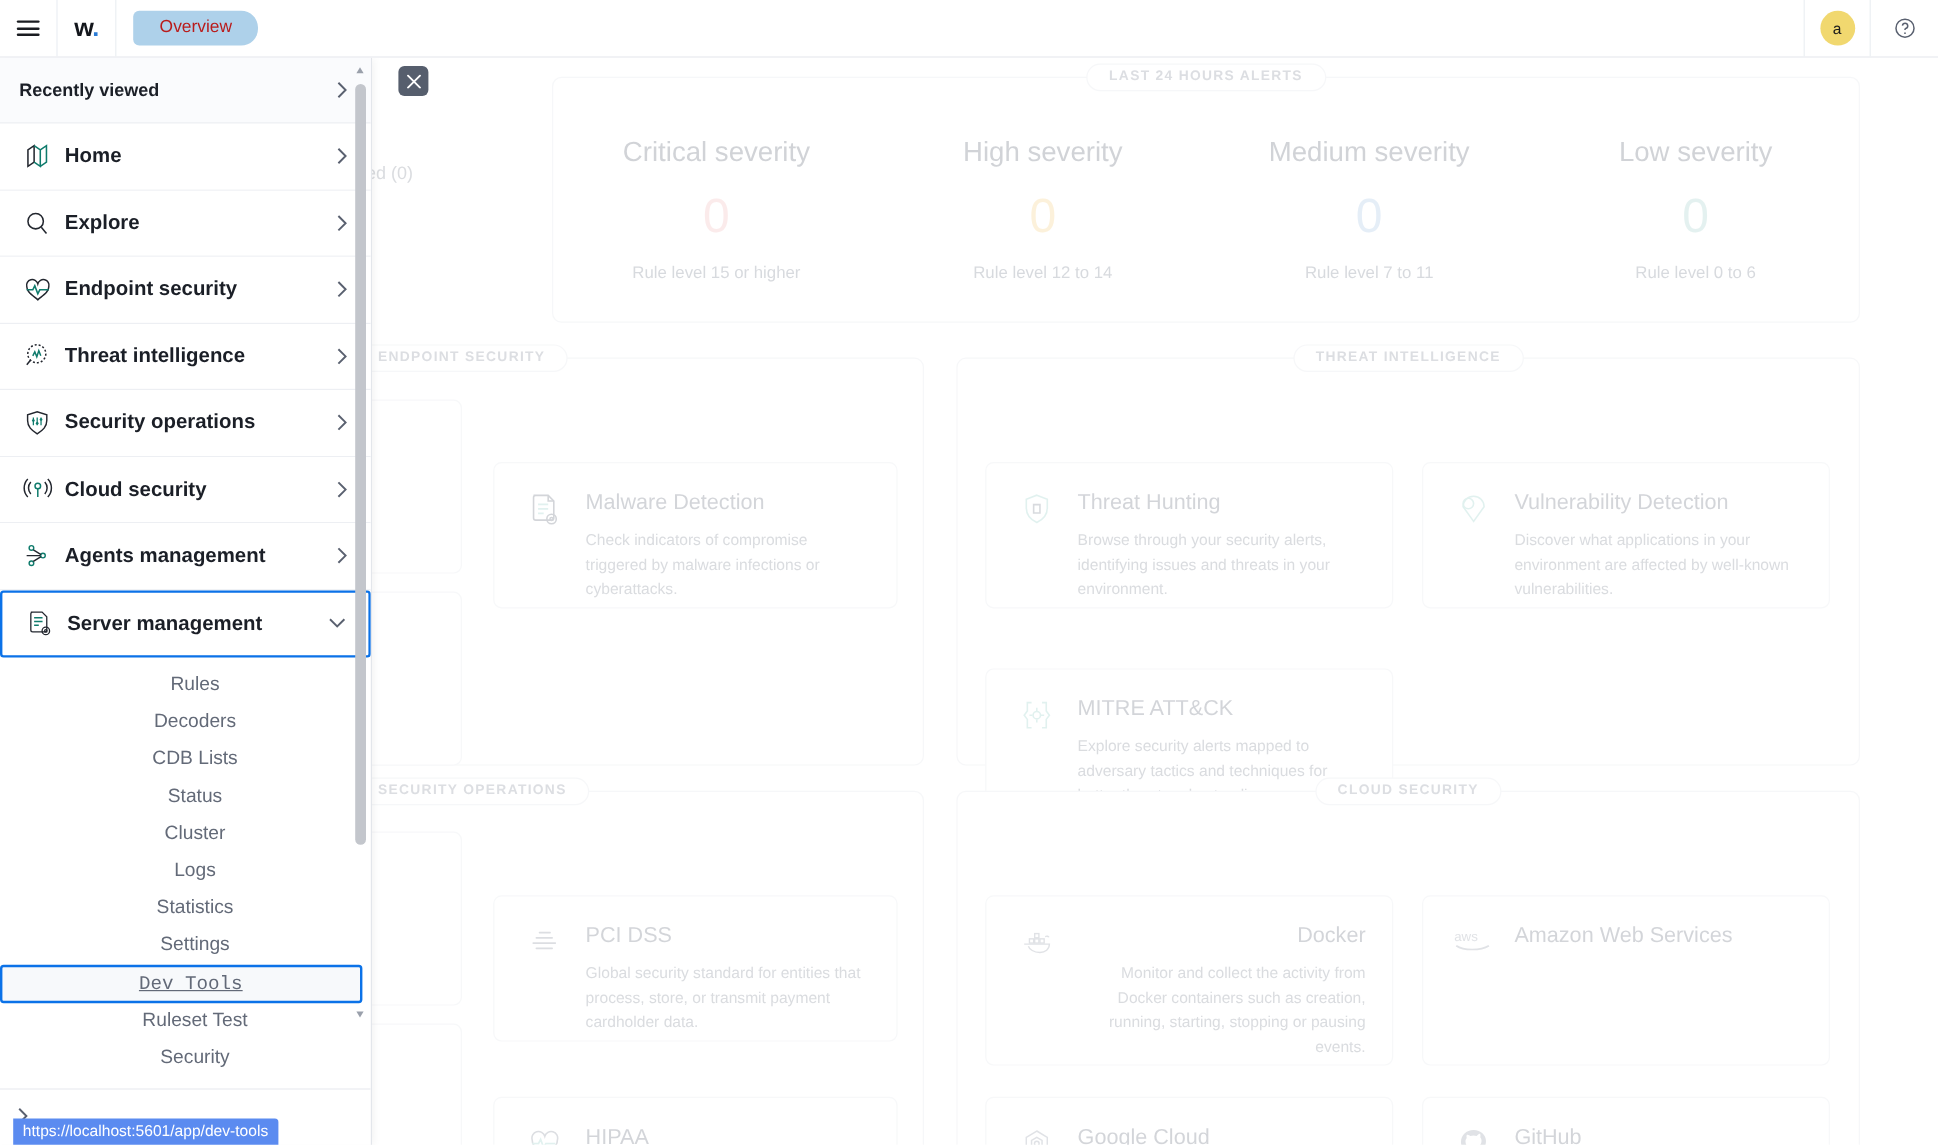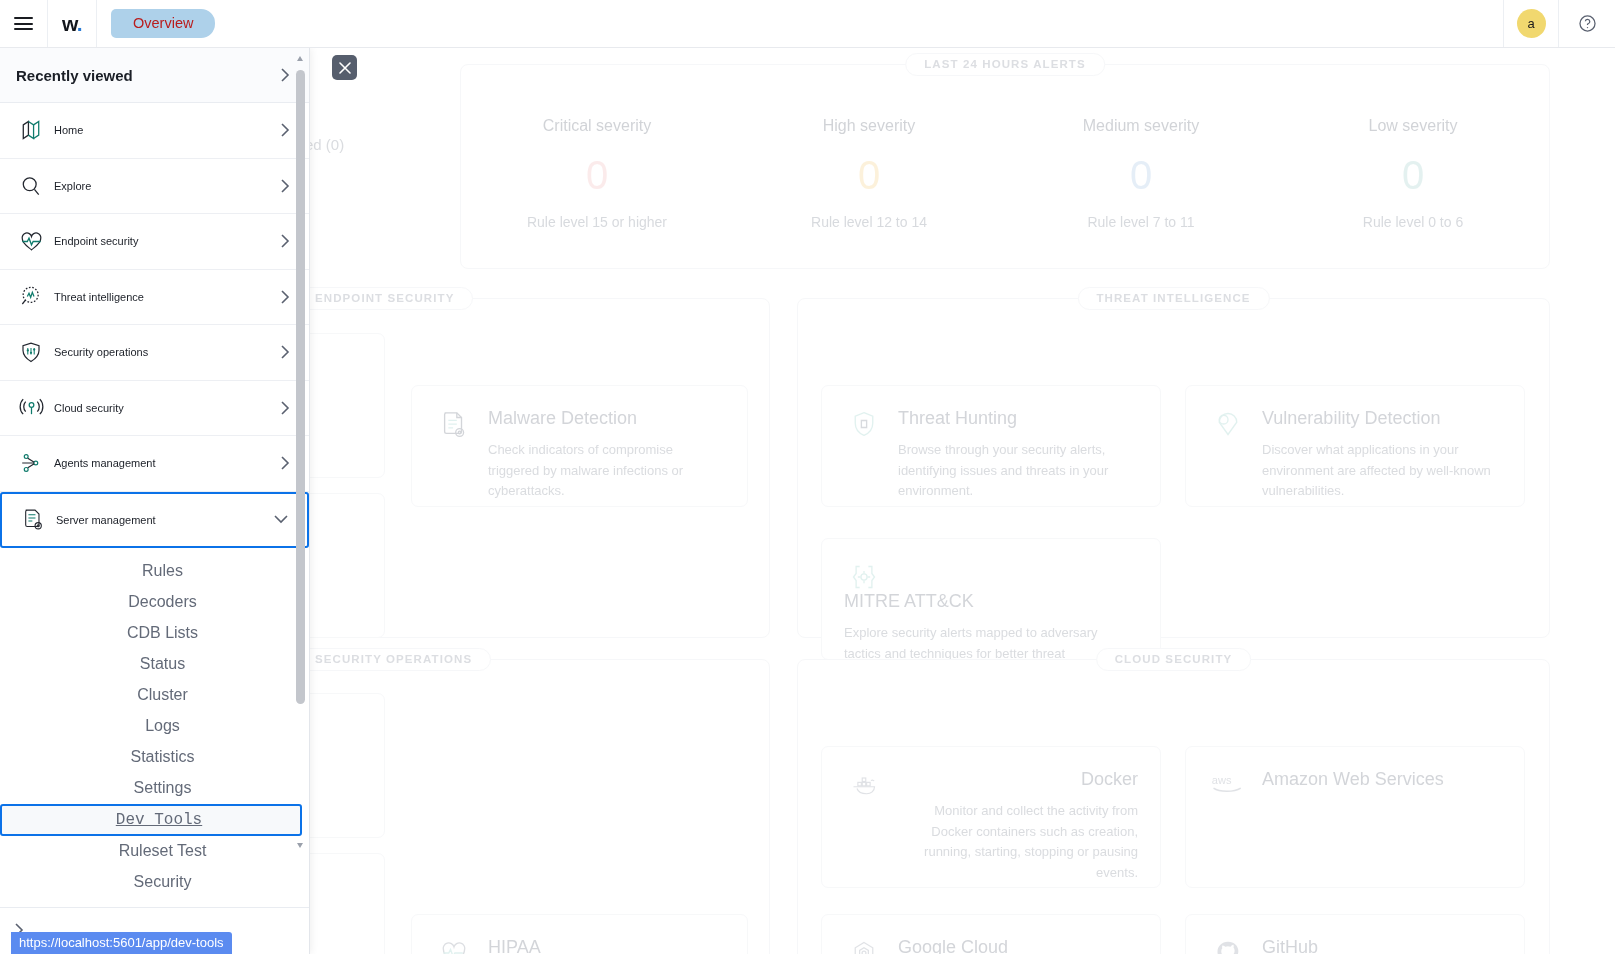--- a/index.html
+++ b/index.html
@@ -83,21 +83,21 @@
     font-weight: bold;
     letter-spacing: 1.1px;
     color: #8d93a0;
     white-space: nowrap;
   }
   .panel-legend.leftish { left: 185px; transform: none; }
 
   
   .sev-row { display:flex; height:100%; align-items:center; padding-top: 14px; }
   .sev { flex:1; text-align:center; }
-  .sev-title { font-size: 16px; color: #69707d; font-weight: 400; }
+  .sev-title { font-size: 23px; color: #69707d; font-weight: 400; }
   .sev-num { font-size: 40px; margin: 18px 0 16px 0; font-weight: 400;}
   .sev-sub { font-size: 14px; color: #7e8694; }
 
   
   .card {
     position: absolute;
     border: 1px solid #e6e9ee;
     border-radius: 7px;
     background: #fff;
     padding: 22px 22px 20px 22px;
@@ -153,21 +153,21 @@
     display: flex; align-items: center;
     padding: 0 18px 0 14px;
     border-bottom: 1px solid #edeff3;
     cursor: pointer;
     background: #fff;
   }
   .navitem .nico {
     width: 34px; min-width:34px; display:flex; align-items:center; justify-content:center;
   }
   .navitem .nlabel {
-    flex: 1; font-size: 11px; font-weight: normal; color: #1b1f27; padding-left: 6px;
+    flex: 1; font-size: 17px; font-weight: bold; color: #1b1f27; padding-left: 6px;
   }
   .navitem.selected {
     border: 2px solid #0b72e8;
     border-radius: 3px;
     height: 56px;
   }
 
   .subitem {
     height: 31px;
     display:flex; align-items:center;
@@ -309,21 +309,21 @@
       <svg viewBox="0 0 32 32" width="28" height="28" fill="none" stroke="#9ed4cd" stroke-width="1.5">
         <path d="M16 28L6 14a8 8 0 1 1 20 0L16 28z"></path>
         <circle cx="11" cy="11" r="5" stroke="#9ed4cd"></circle>
       </svg>
     </div>
     <div class="card-body">
       <div class="card-title">Vulnerability Detection</div>
       <div class="card-desc">Discover what applications in your environment are affected by well-known vulnerabilities.</div>
     </div>
   </div>
-  <div class="card" style="left:821px; top:490px; width:340px; height:122px;flex-direction:column;">
+  <div class="card" style="left:821px; top:509px; width:340px; height:122px;">
     <div class="card-ico">
       <svg viewBox="0 0 32 32" width="28" height="28" fill="none" stroke="#9ed4cd" stroke-width="1.5">
         <path d="M11 4H7v8l-3 4 3 4v8h4"></path>
         <path d="M21 4h4v8l3 4-3 4v8h-4"></path>
         <circle cx="16" cy="16" r="3.5"></circle>
         <path d="M16 9v3M16 20v3M9 16h3M20 16h3" stroke="#9ed4cd"></path>
       </svg>
     </div>
     <div class="card-body">
       <div class="card-title">MITRE ATT&amp;CK</div>
@@ -340,20 +340,31 @@
         <span>ne, and</span><br>
         <span>d</span>
       </div>
     </div>
   </div>
   <div class="card" style="left:130px; top:805px; width:255px; height:145px;">
     <div class="card-body">
       <div class="card-desc" style="padding-top:88px;">
         
       </div>
+    </div>
+  </div>
+  <div class="card" style="left:411px; top:698px; width:337px; height:122px;">
+    <div class="card-ico">
+      <svg viewBox="0 0 32 32" width="28" height="28" fill="none" stroke="#8e95a1" stroke-width="1.6" stroke-linecap="round">
+        <path d="M11 7h10M8 12h15M5 17h21M8 22h15"></path>
+      </svg>
+    </div>
+    <div class="card-body">
+      <div class="card-title">PCI DSS</div>
+      <div class="card-desc">Global security standard for entities that process, store, or transmit payment cardholder data.</div>
     </div>
   </div>
   <div class="card" style="left:411px; top:866px; width:337px; height:122px;">
     <div class="card-ico">
       <svg viewBox="0 0 32 32" width="28" height="28" fill="none" stroke="#8e95a1" stroke-width="1.5">
         <path d="M16 27C9 22 4 18 4 12.5A6 6 0 0 1 16 9a6 6 0 0 1 12 3.5C28 18 23 22 16 27z"></path>
         <path d="M4 16h6l2-4 3 8 2-4h9" stroke="#9ed4cd" stroke-width="1.6"></path>
       </svg>
     </div>
     <div class="card-body">

